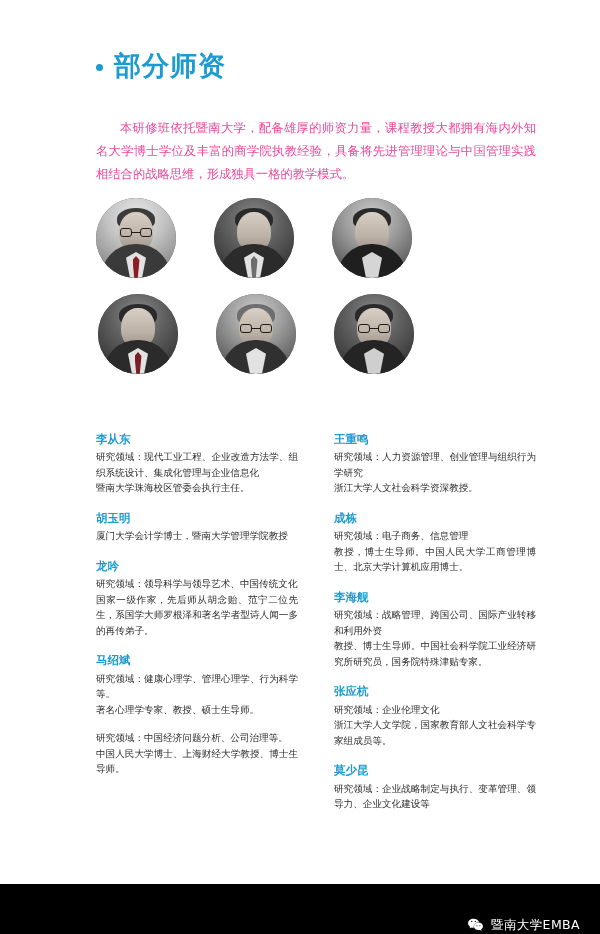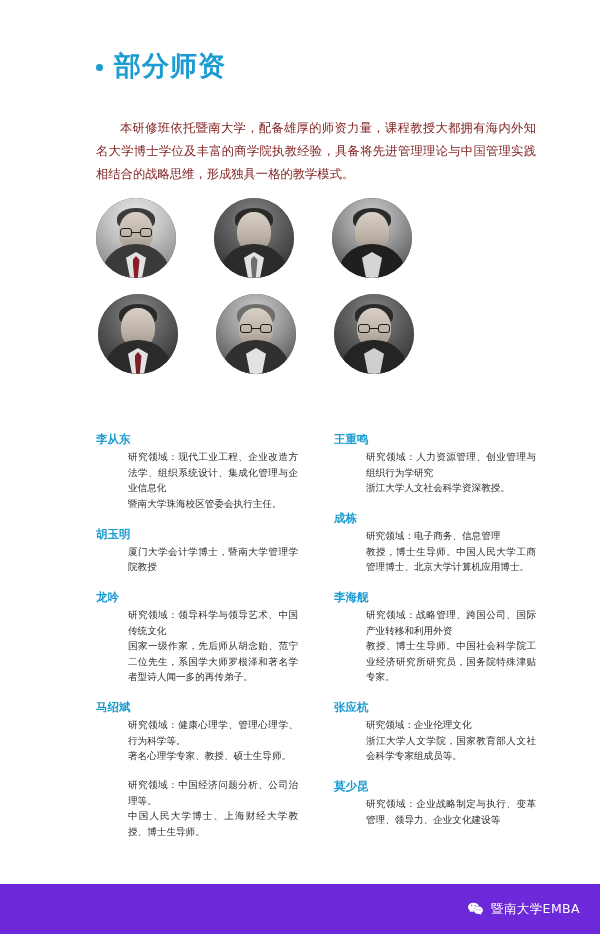--- a/index.html
+++ b/index.html
@@ -48,21 +48,21 @@
   
   .intro {
     position: absolute;
     left: 96px;
     top: 105px;
     width: 440px;
     font-size: 12.3px;
     line-height: 1.85;
     text-align: justify;
     text-indent: 24px;
-    color: #7f1d1d;
+    color: #ec4899;
   }
 
   
   .photos {
     position: absolute;
     left: 96px;
     top: 198px;
     width: 430px;
   }
   .photo-row {
@@ -195,33 +195,32 @@
     font-size: 11.5px;
     font-weight: bold;
     line-height: 1.6;
     margin-bottom: 1px;
   }
   .bio-line {
     font-size: 9.6px;
     line-height: 1.62;
     color: #2b2b2b;
     text-align: justify;
-    margin-left: 32px;
   }
 
   
   .footer {
     position: absolute;
     left: 0;
     bottom: 0;
     width: 600px;
     height: 50px;
-    background: #6d28d9;
-    display: flex;
-    align-items: center;
+    background: #000000;
+    display: flex;
+    align-items: flex-end;
     justify-content: flex-end;
   }
   .footer-inner {
     display: flex;
     align-items: center;
     margin-right: 20px;
   }
   .wechat-icon {
     width: 17px;
     height: 17px;

